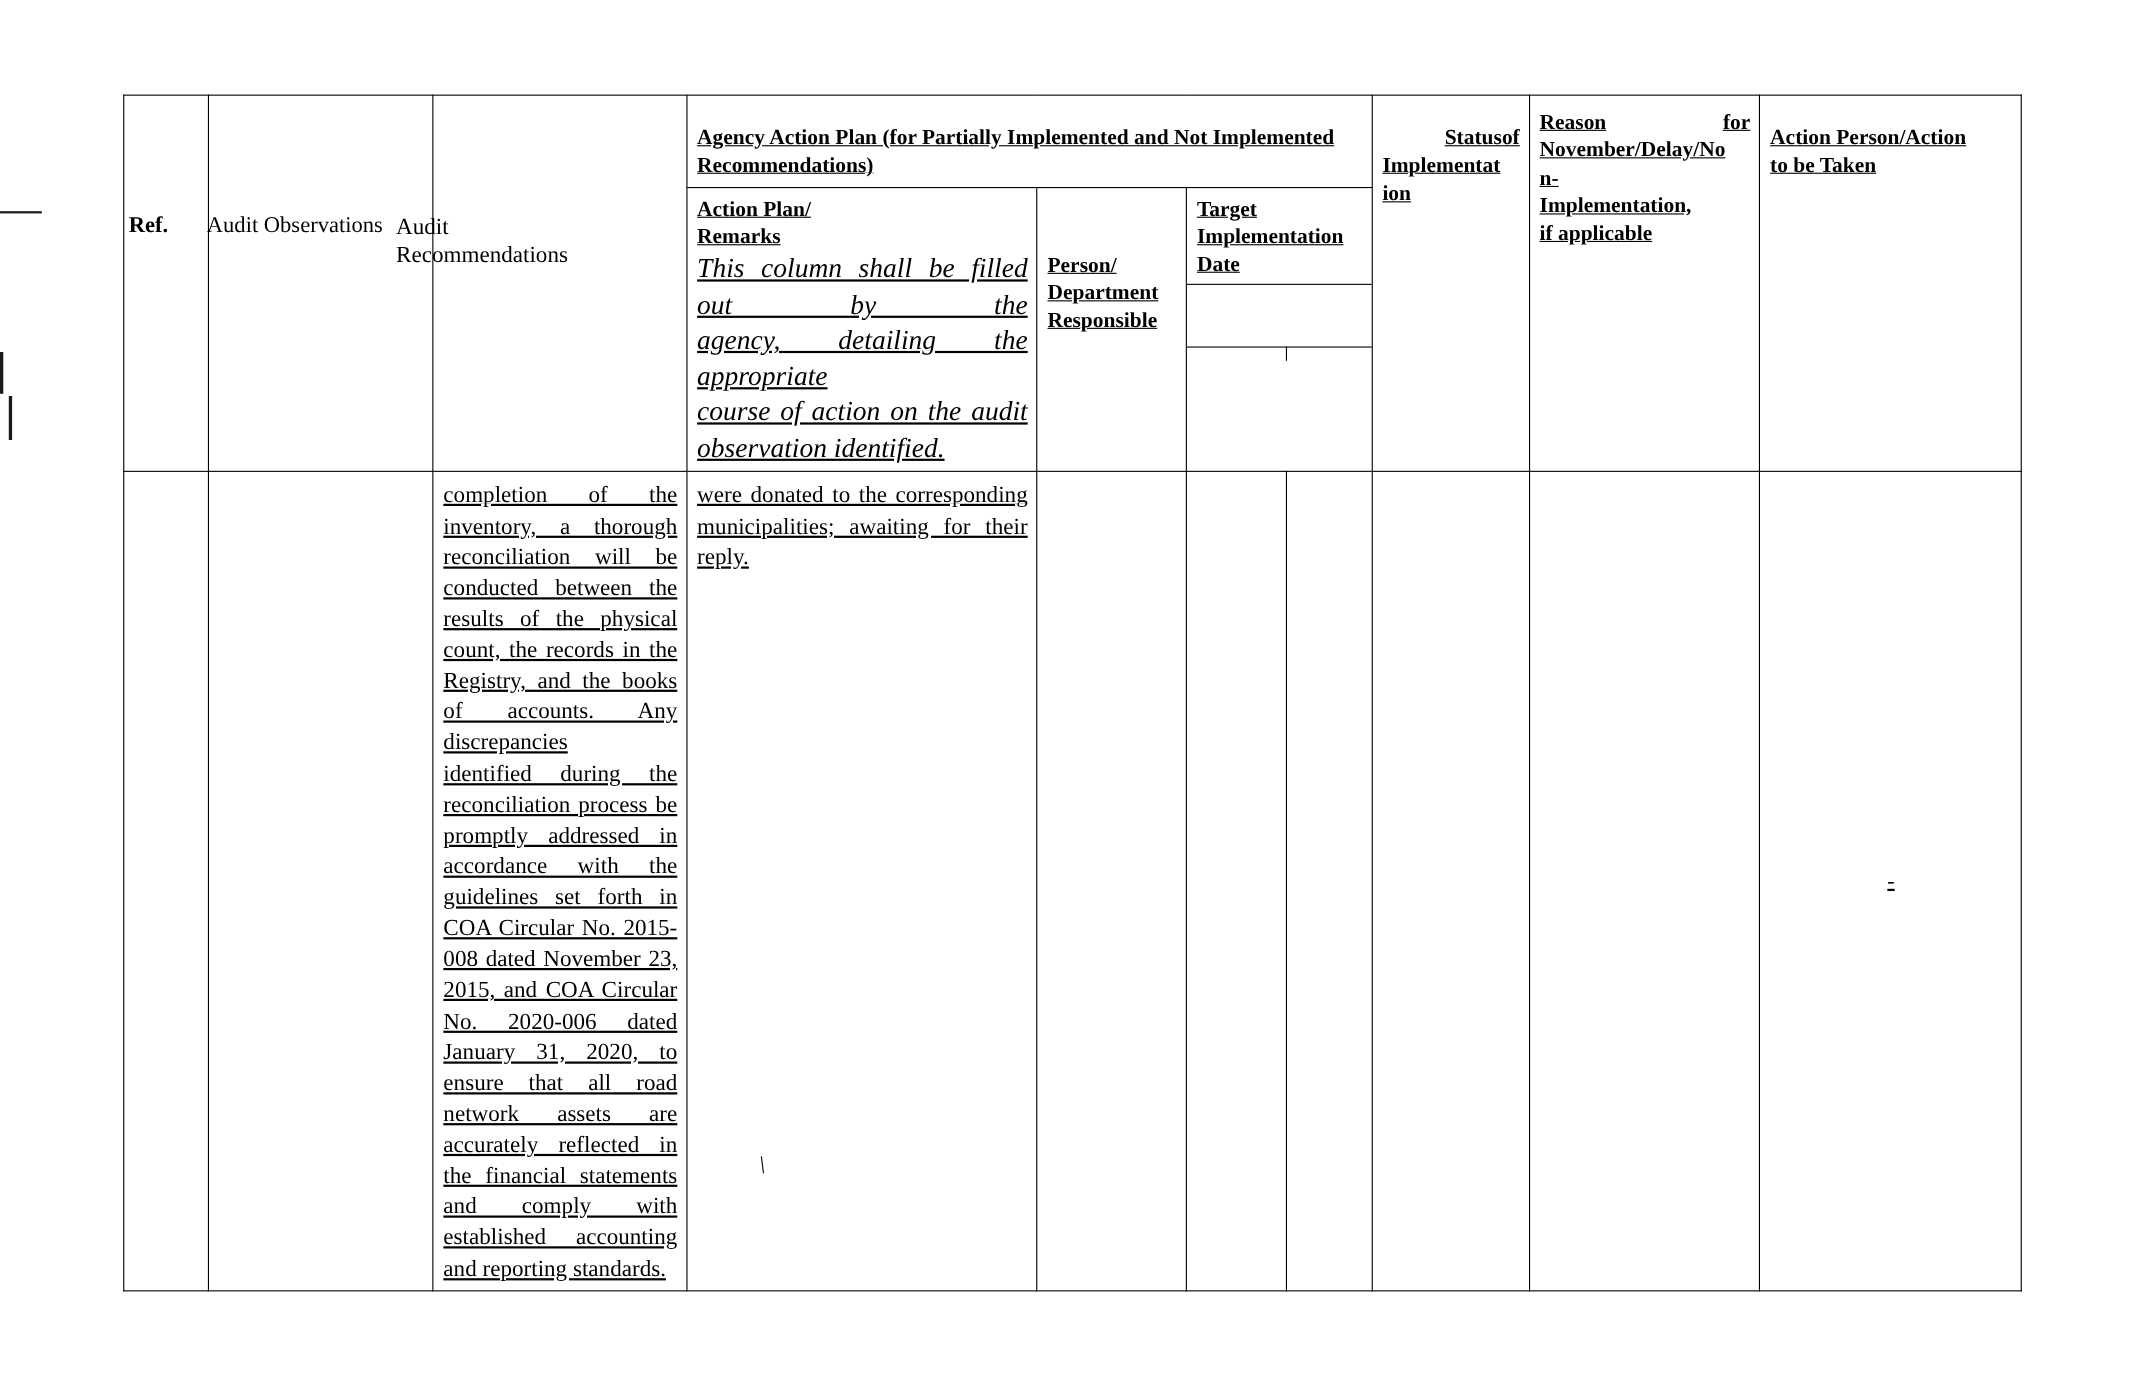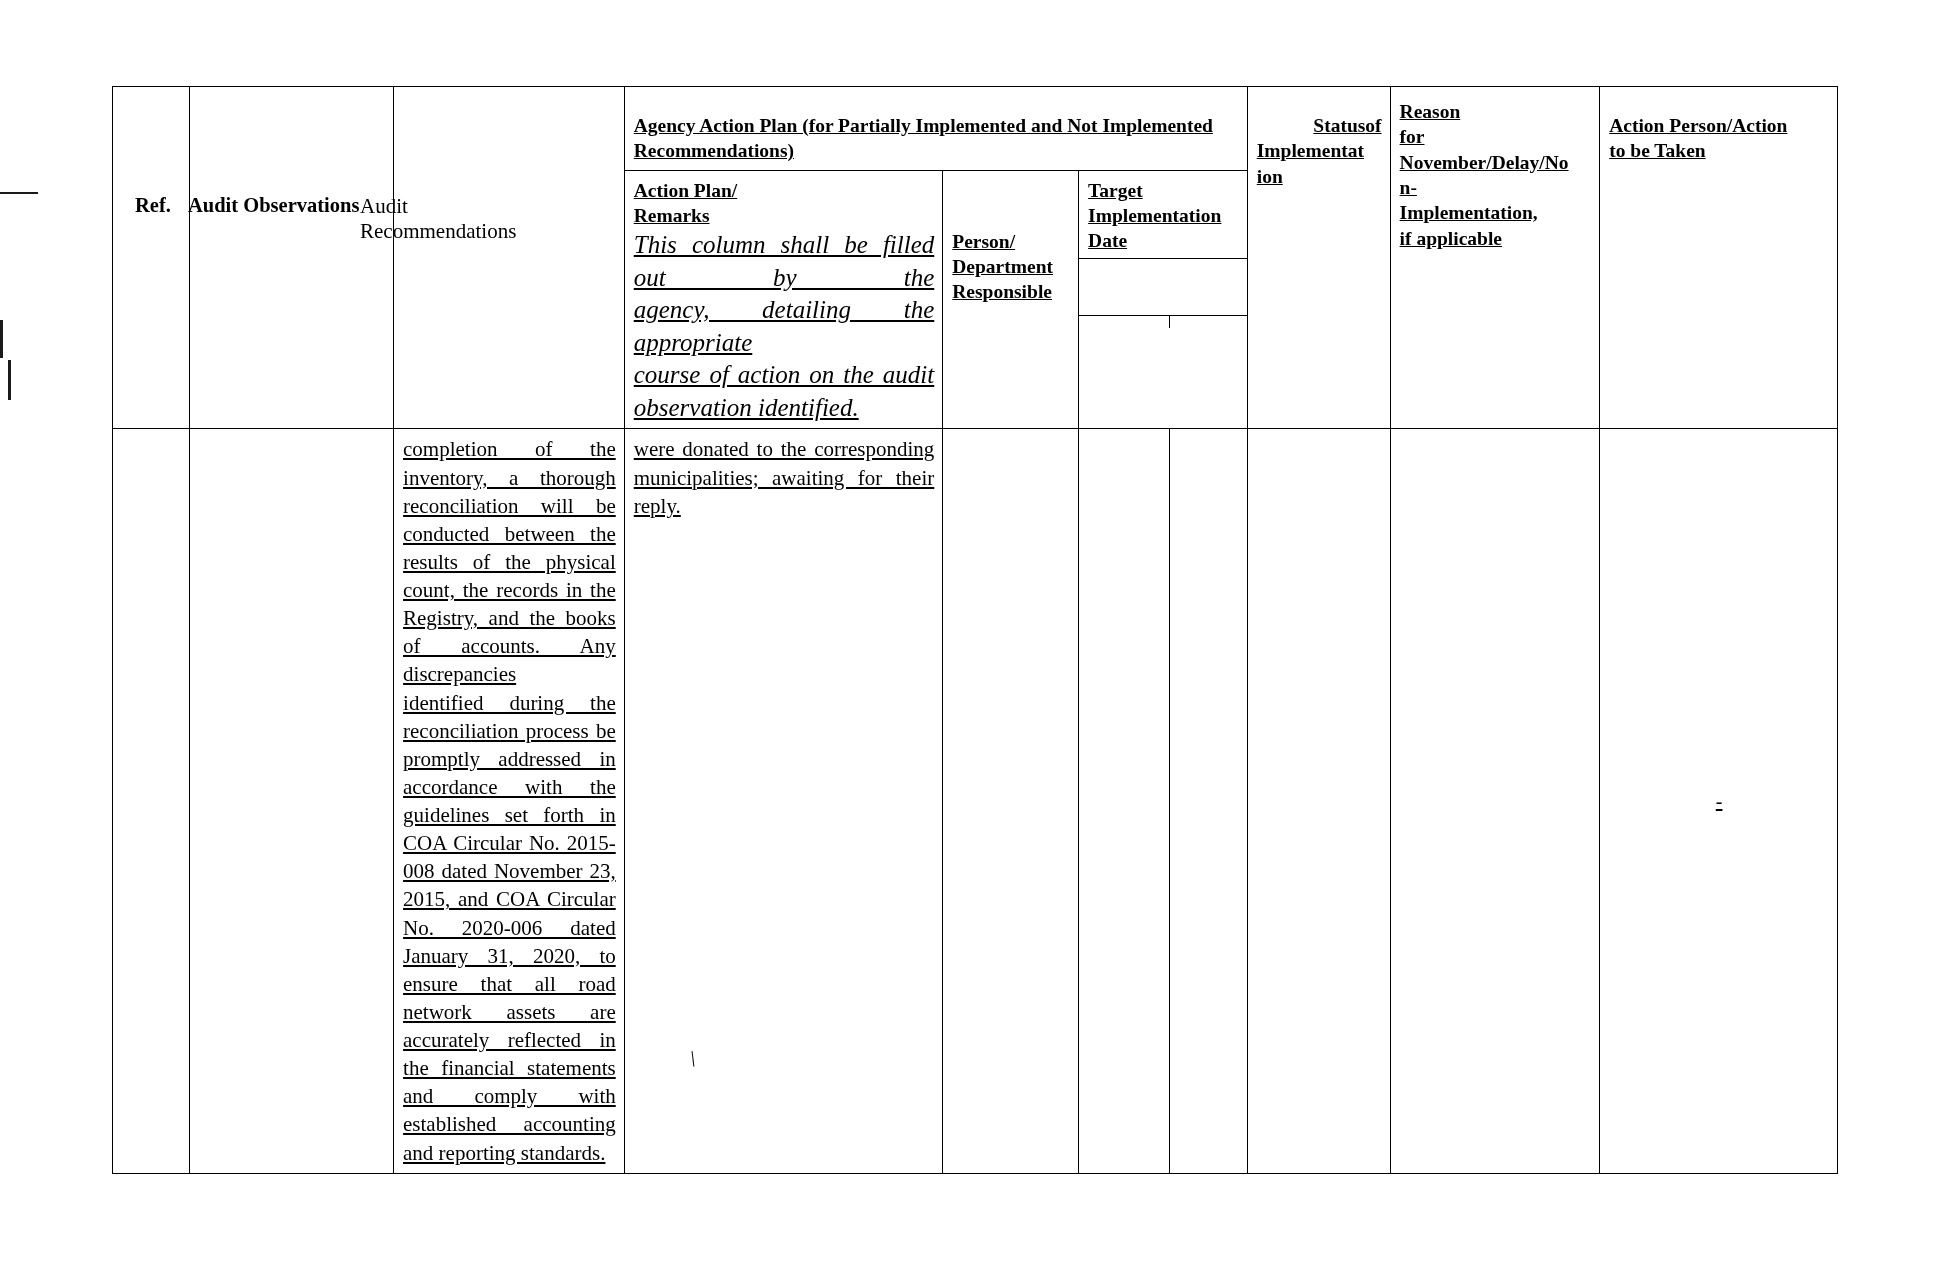--- a/index.html
+++ b/index.html
@@ -132,21 +132,21 @@
       <td rowspan="2" class="hd" style="padding-top:26px;">
         <div style="display:flex;justify-content:flex-end;">
           <span>Status</span>
           <span>of</span>
         </div>
         <div>Implementat</div>
         <div>ion</div>
       </td>
 
       <td rowspan="2" class="hd" style="padding-top:12px;">
-        <div style="display:flex;justify-content:space-between;flex-direction:column;">
+        <div style="display:flex;justify-content:space-between;">
           <span>Reason</span>
           <span>for</span>
         </div>
         <div>November/Delay/No</div>
         <div>n-</div>
         <div>Implementation,</div>
         <div>if applicable</div>
       </td>
 
       <td rowspan="2" class="hd" style="padding-top:26px;">
@@ -218,20 +218,20 @@
       <td></td>
       <td></td>
       <td style="vertical-align:middle;">
         <span class="dot-mark">-</span>
       </td>
     </tr>
   </tbody>
     </table>
 
   <div style="position:absolute;left:0px;top:86px;width:440px;height:120px;pointer-events:none;">
-    <div style="position:absolute;left:23px;top:22px;font-weight:bold;font-size:20.5px;">Ref.</div>
-    <div style="position:absolute;left:76px;top:22px;font-weight:bold;font-size:20.5px;">Audit Observations</div>
+    <div style="position:absolute;left:5px;top:22px;font-weight:bold;font-size:20.5px;">Ref.</div>
+    <div style="position:absolute;left:76px;top:22px;font-weight:normal;font-size:20.5px;">Audit Observations</div>
     <div style="position:absolute;left:248px;top:22px;font-weight:normal;font-size:21px;">Audit Recommendations</div>
   </div>
 
   <div class="tail-glyph" style="position:absolute;left:578px;top:960px;">\</div>
 
 </div>
 
 </body></html>

